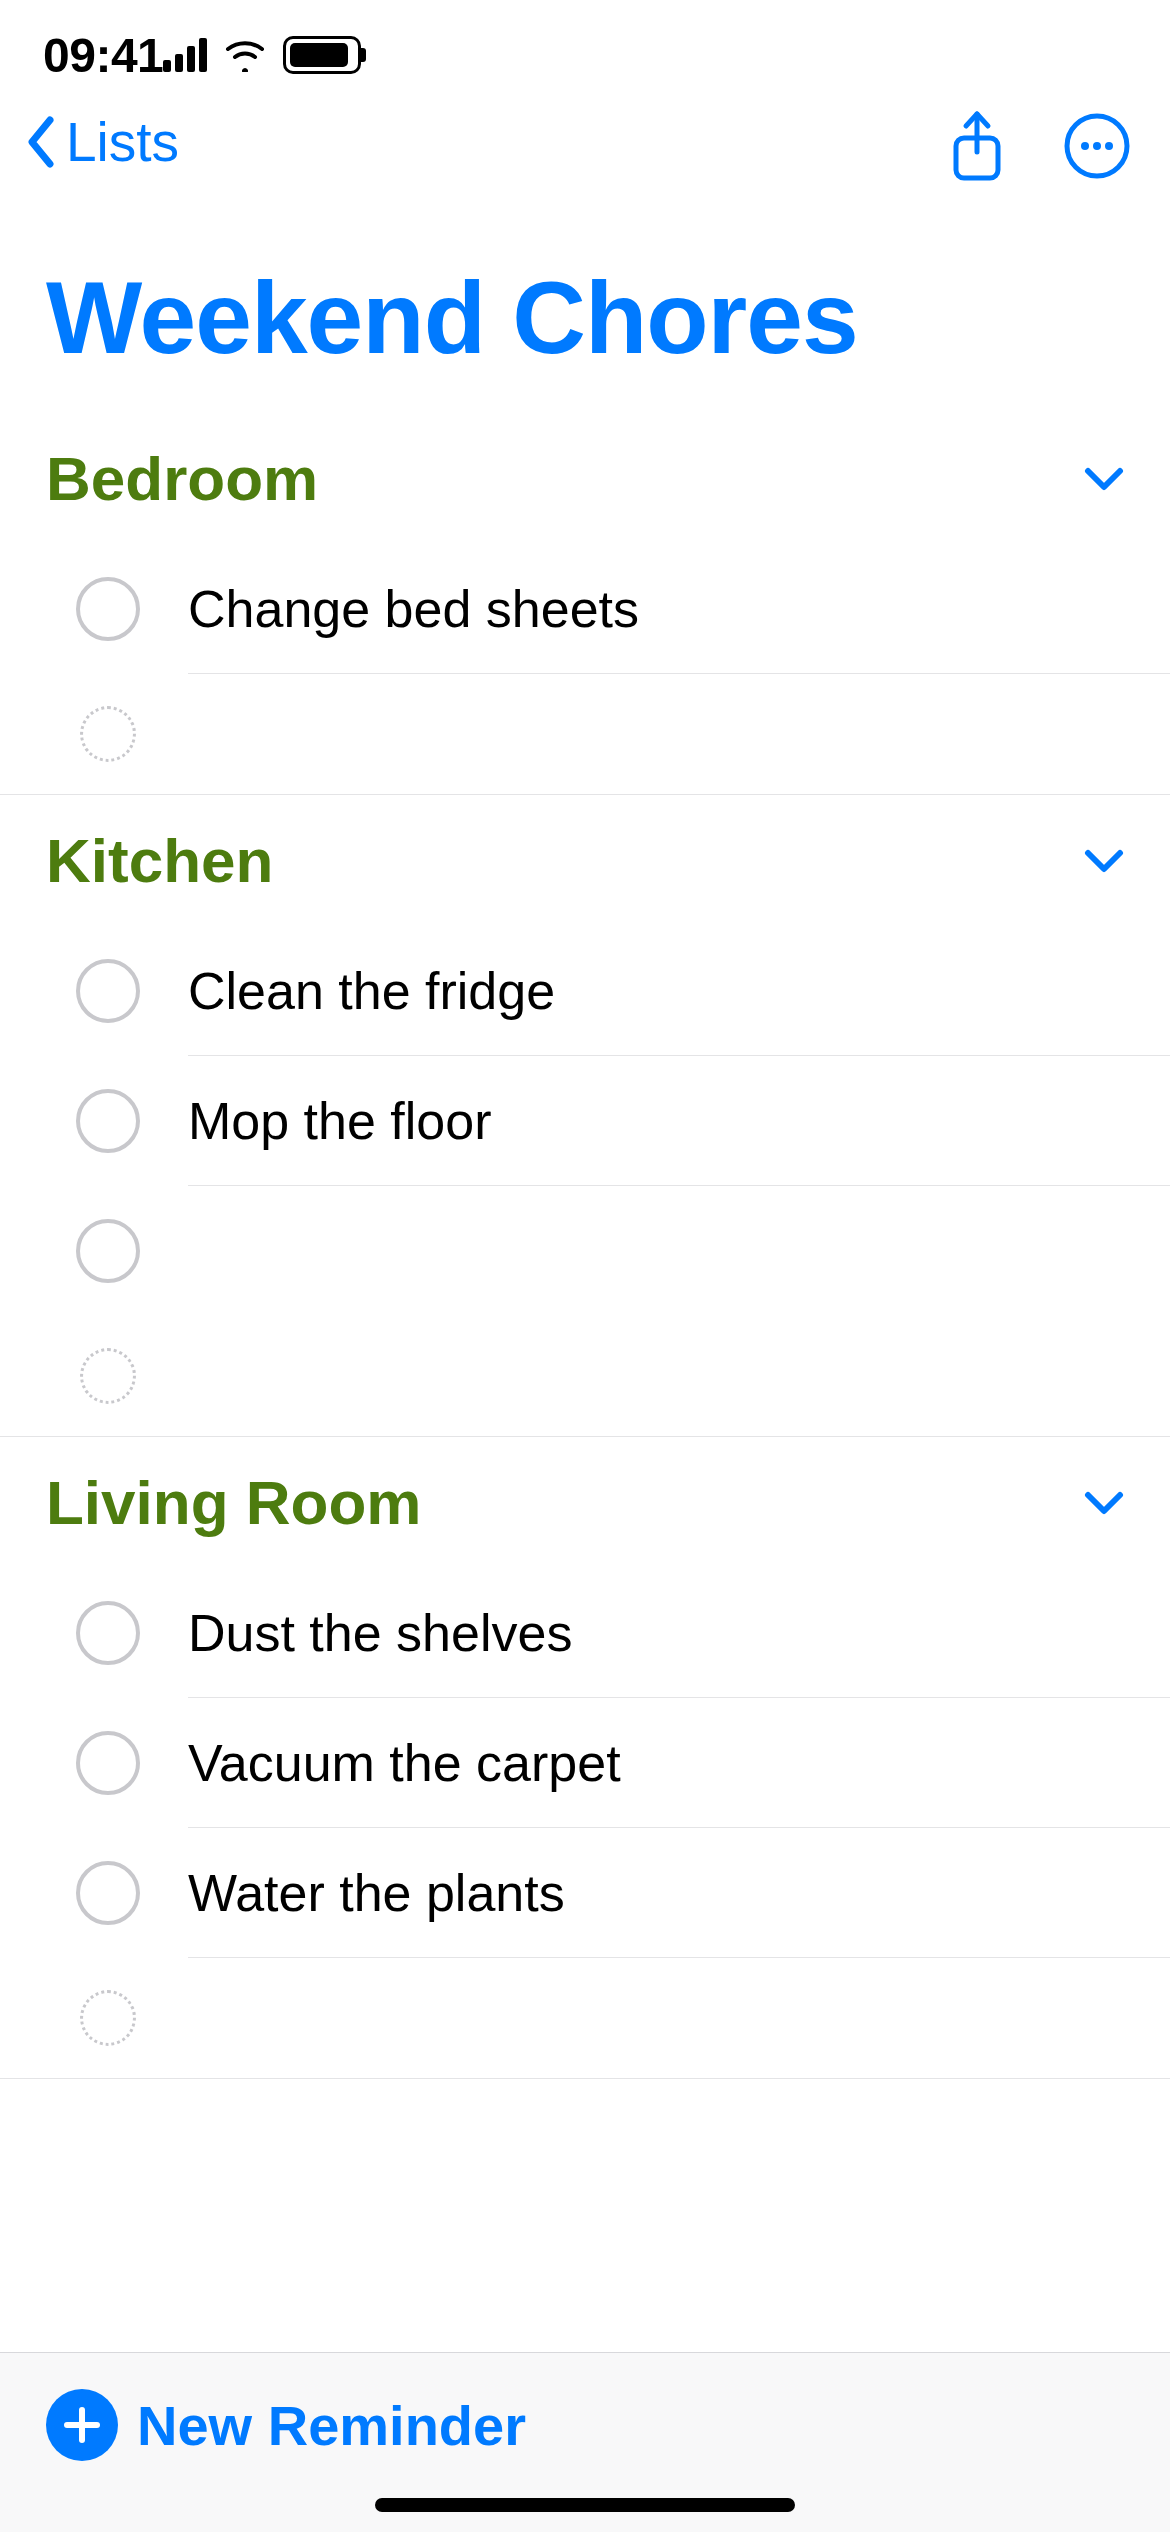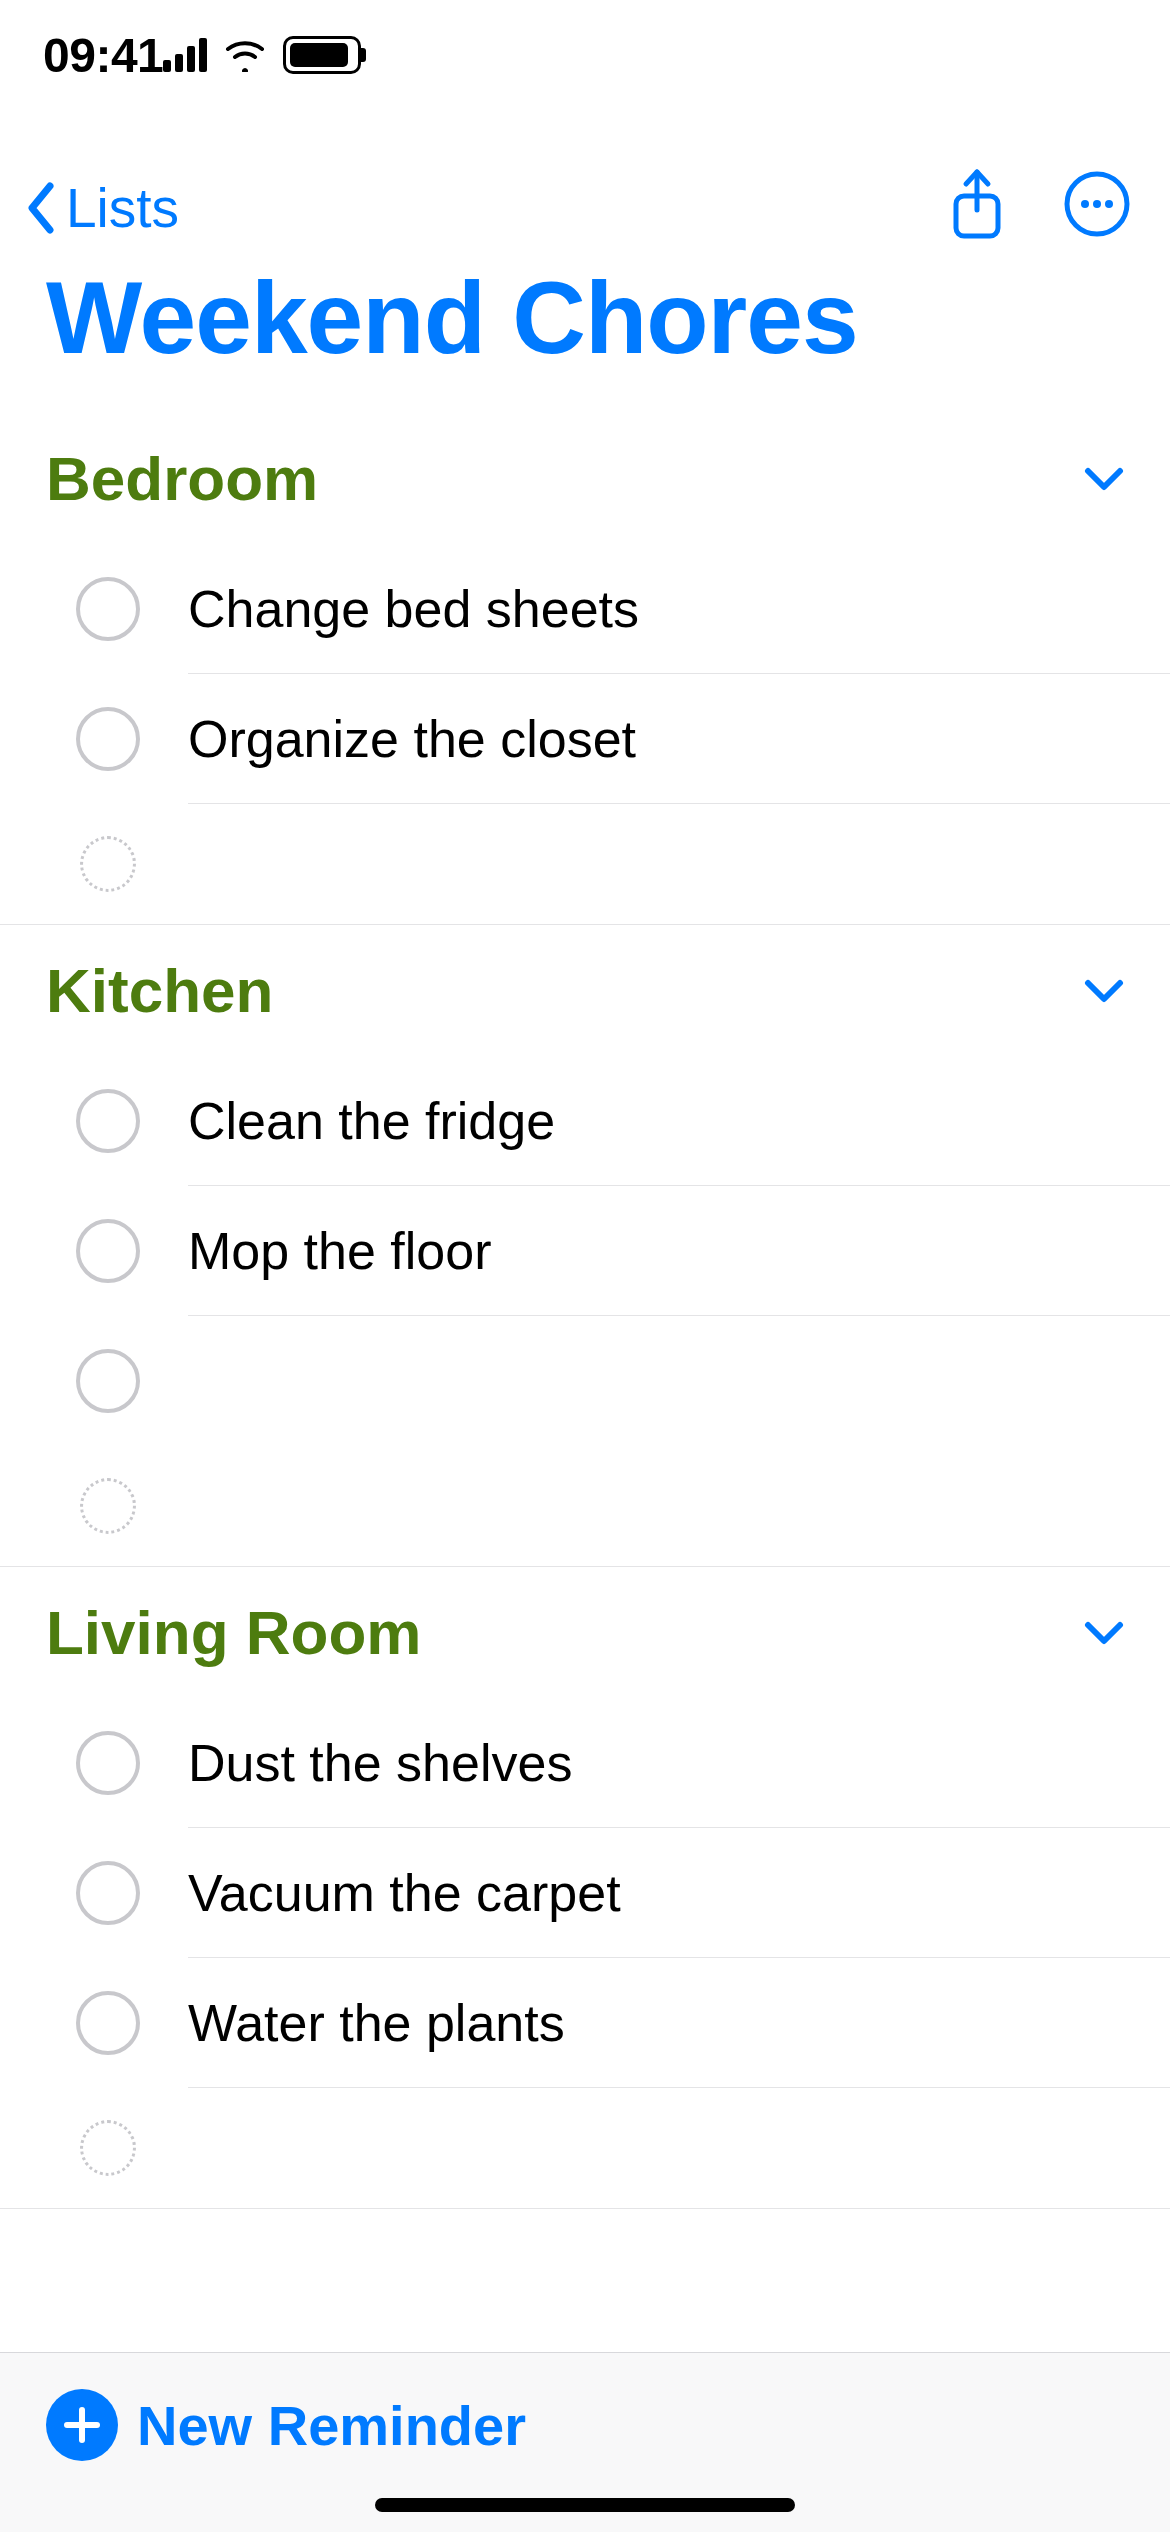--- a/index.html
+++ b/index.html
@@ -75,21 +75,21 @@
     background: #000;
     height: 100%;
     width: 90%;
     border-radius: 5px;
   }
 
   
   .nav {
     height: 130px;
     display: flex;
-    align-items: flex-end;
+    align-items: flex-start;
     justify-content: space-between;
     padding: 0 40px 0 26px;
   }
   .nav-left {
     display: flex;
     align-items: center;
     gap: 10px;
   }
   .chevron-left {
     width: 30px;
@@ -285,26 +285,20 @@
           <svg class="chevron-down" viewBox="0 0 40 24">
             <polyline points="4,4 20,20 36,4" stroke="#007aff" stroke-width="6" fill="none" stroke-linecap="round" stroke-linejoin="round"></polyline>
           </svg>
         </div>
         <div class="item">
           <div class="circle"></div>
           <div class="item-content">
             <div class="item-label">Change bed sheets</div>
           </div>
         </div>
-        <div class="item">
-          <div class="circle"></div>
-          <div class="item-content">
-            <div class="item-label">Organize the closet</div>
-          </div>
-        </div>
         <div class="item placeholder">
           <div class="circle dashed"></div>
           <div class="item-content"></div>
         </div>
       </div>
       <div class="section">
         <div class="section-header">
           <div class="section-title">Kitchen</div>
           <svg class="chevron-down" viewBox="0 0 40 24">
             <polyline points="4,4 20,20 36,4" stroke="#007aff" stroke-width="6" fill="none" stroke-linecap="round" stroke-linejoin="round"></polyline>

